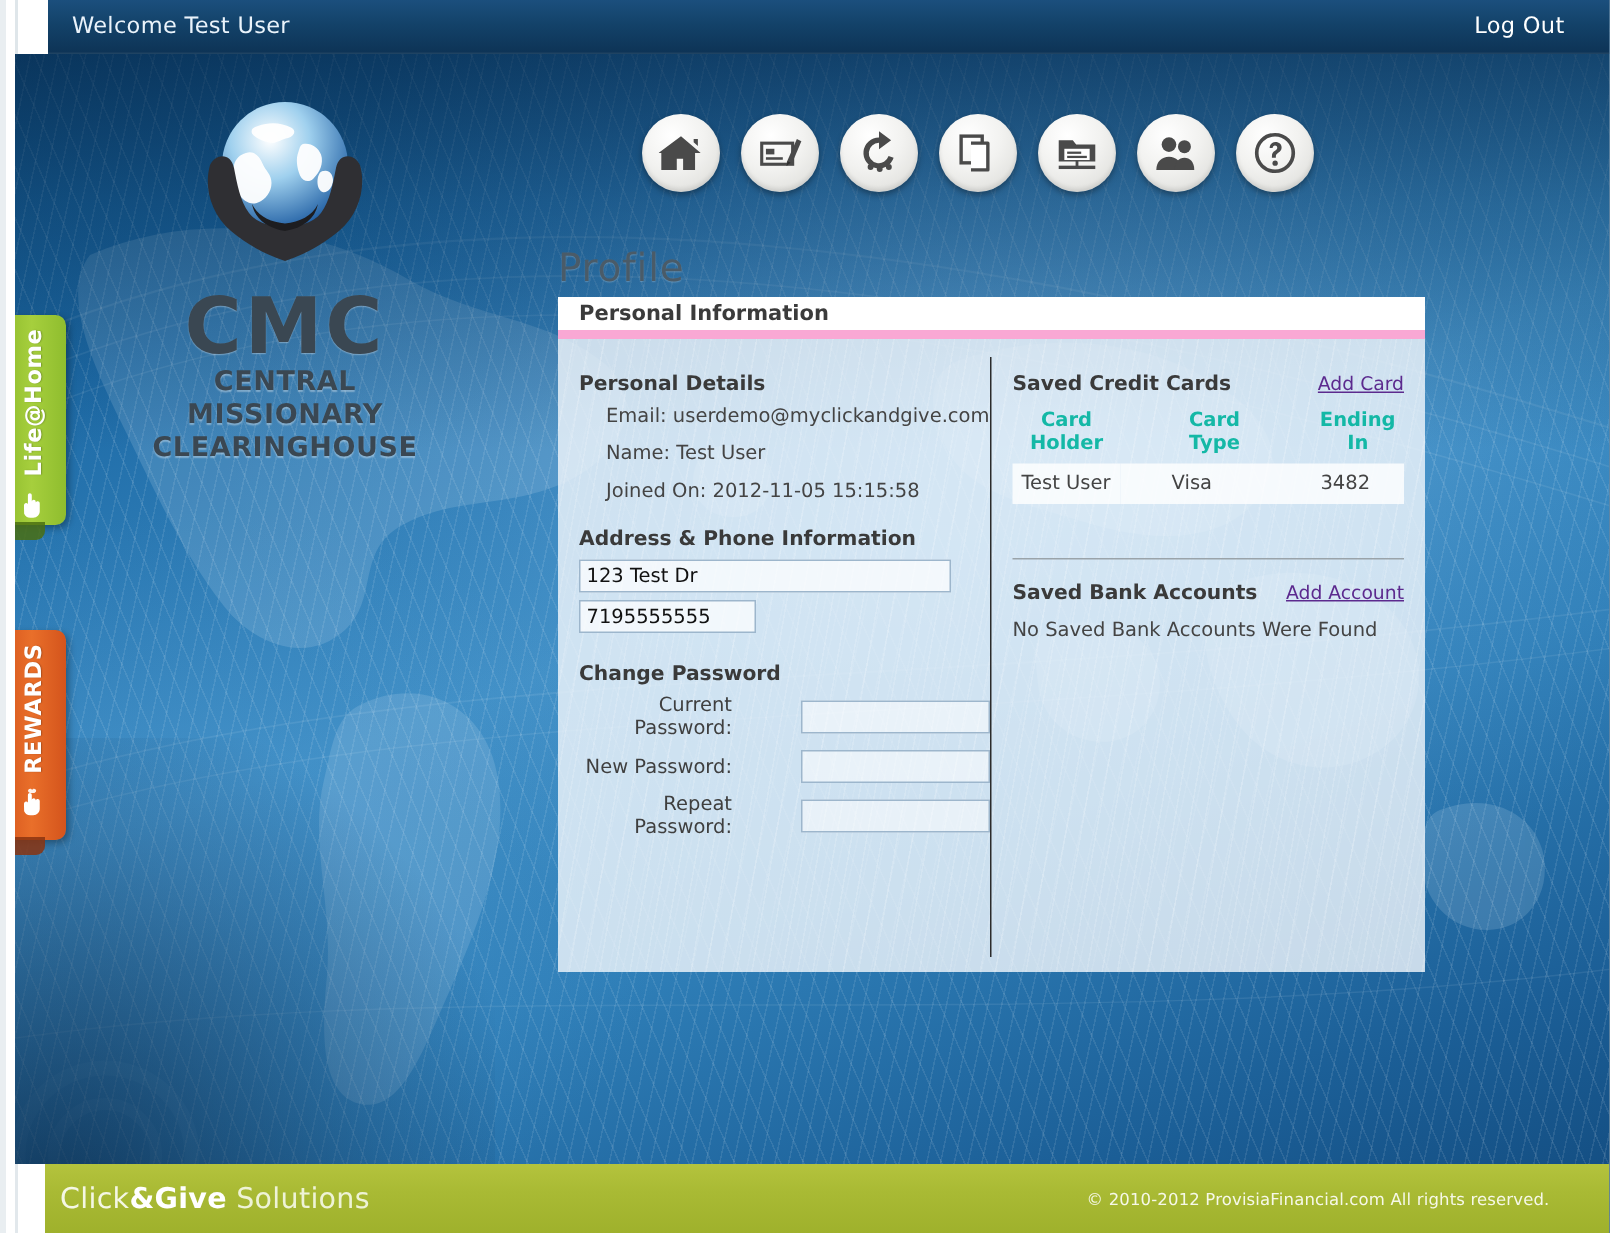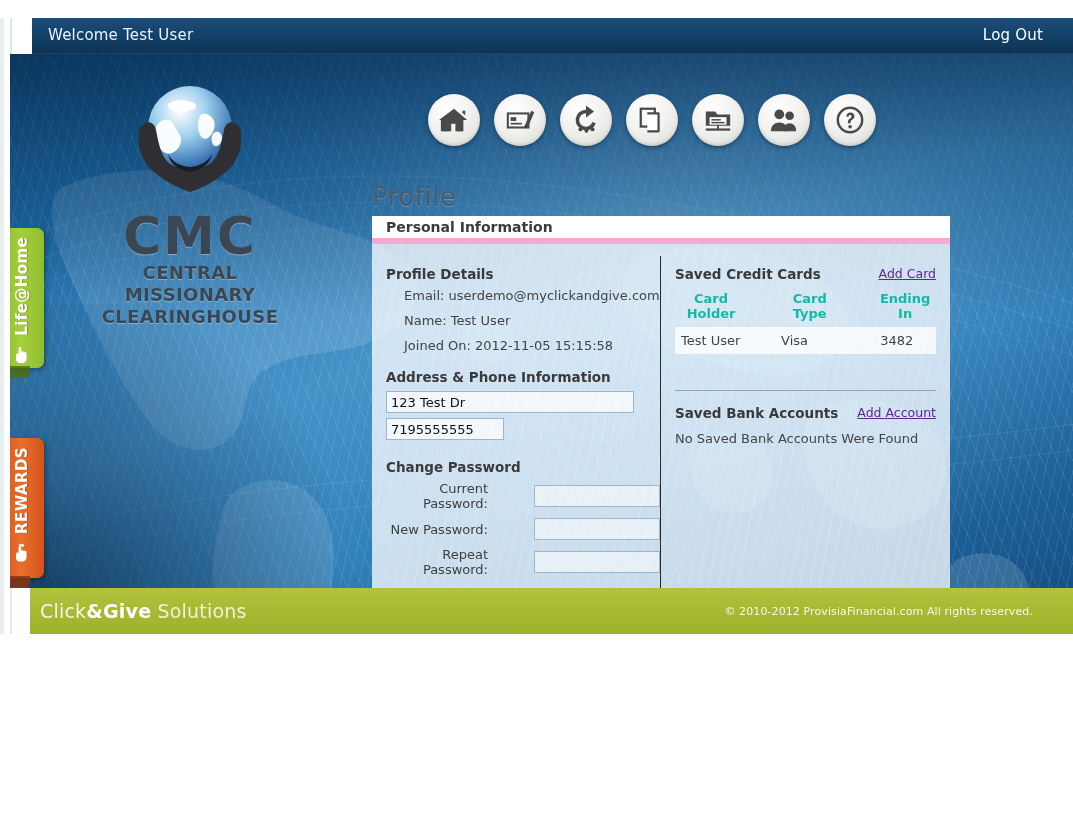--- a/index.html
+++ b/index.html
@@ -1,21 +1,21 @@
 <!DOCTYPE html>
 <html><head>
 <meta charset="utf-8">
 <style>
   html,body{margin:0;padding:0;}
   body{
     width:1073px;height:822px;overflow:hidden;
     font-family:"DejaVu Sans","Liberation Sans",sans-serif;
     background:#ffffff;
   }
-  #app{position:relative;width:1073px;height:616px;overflow:hidden;background:#0b3c66;margin-top:18px;}
+  #app{position:relative;width:1073px;height:822px;overflow:hidden;background:#0b3c66;}
 
   
   .bg-base{
     position:absolute;inset:0;
     background:
       radial-gradient(ellipse 720px 520px at 62% 34%, rgba(150,200,240,0.42) 0%, rgba(120,180,230,0.12) 48%, rgba(0,0,0,0) 72%),
       radial-gradient(ellipse 460px 360px at 12% 72%, rgba(90,160,215,0.30) 0%, rgba(0,0,0,0) 70%),
       linear-gradient(160deg, #0f4d80 0%, #1d6aa6 22%, #3d8dc4 48%, #2f7fb8 66%, #1b5e96 86%, #124a7d 100%);
   }
   
@@ -394,21 +394,21 @@
 
   <div class="panel">
     <div class="panel-head">
       <span class="t">Personal Information</span>
     </div>
 
     <div class="panel-body">
 
       <div class="col-left">
 
-        <div class="sec-h">Profile Details</div>
+        <div class="sec-h">Personal Details</div>
         <div class="detail">Email: userdemo@myclickandgive.com</div>
         <div class="detail">Name: Test User</div>
         <div class="detail">Joined On: 2012-11-05 15:15:58</div>
 
         <div class="sec-h" style="margin-top:16px;">Address &amp; Phone Information</div>
 
         <div class="addr-row">
           <input class="tbox" id="f-street" type="text" value="123 Test Dr" placeholder="Street Address" style="">
         </div>
 

